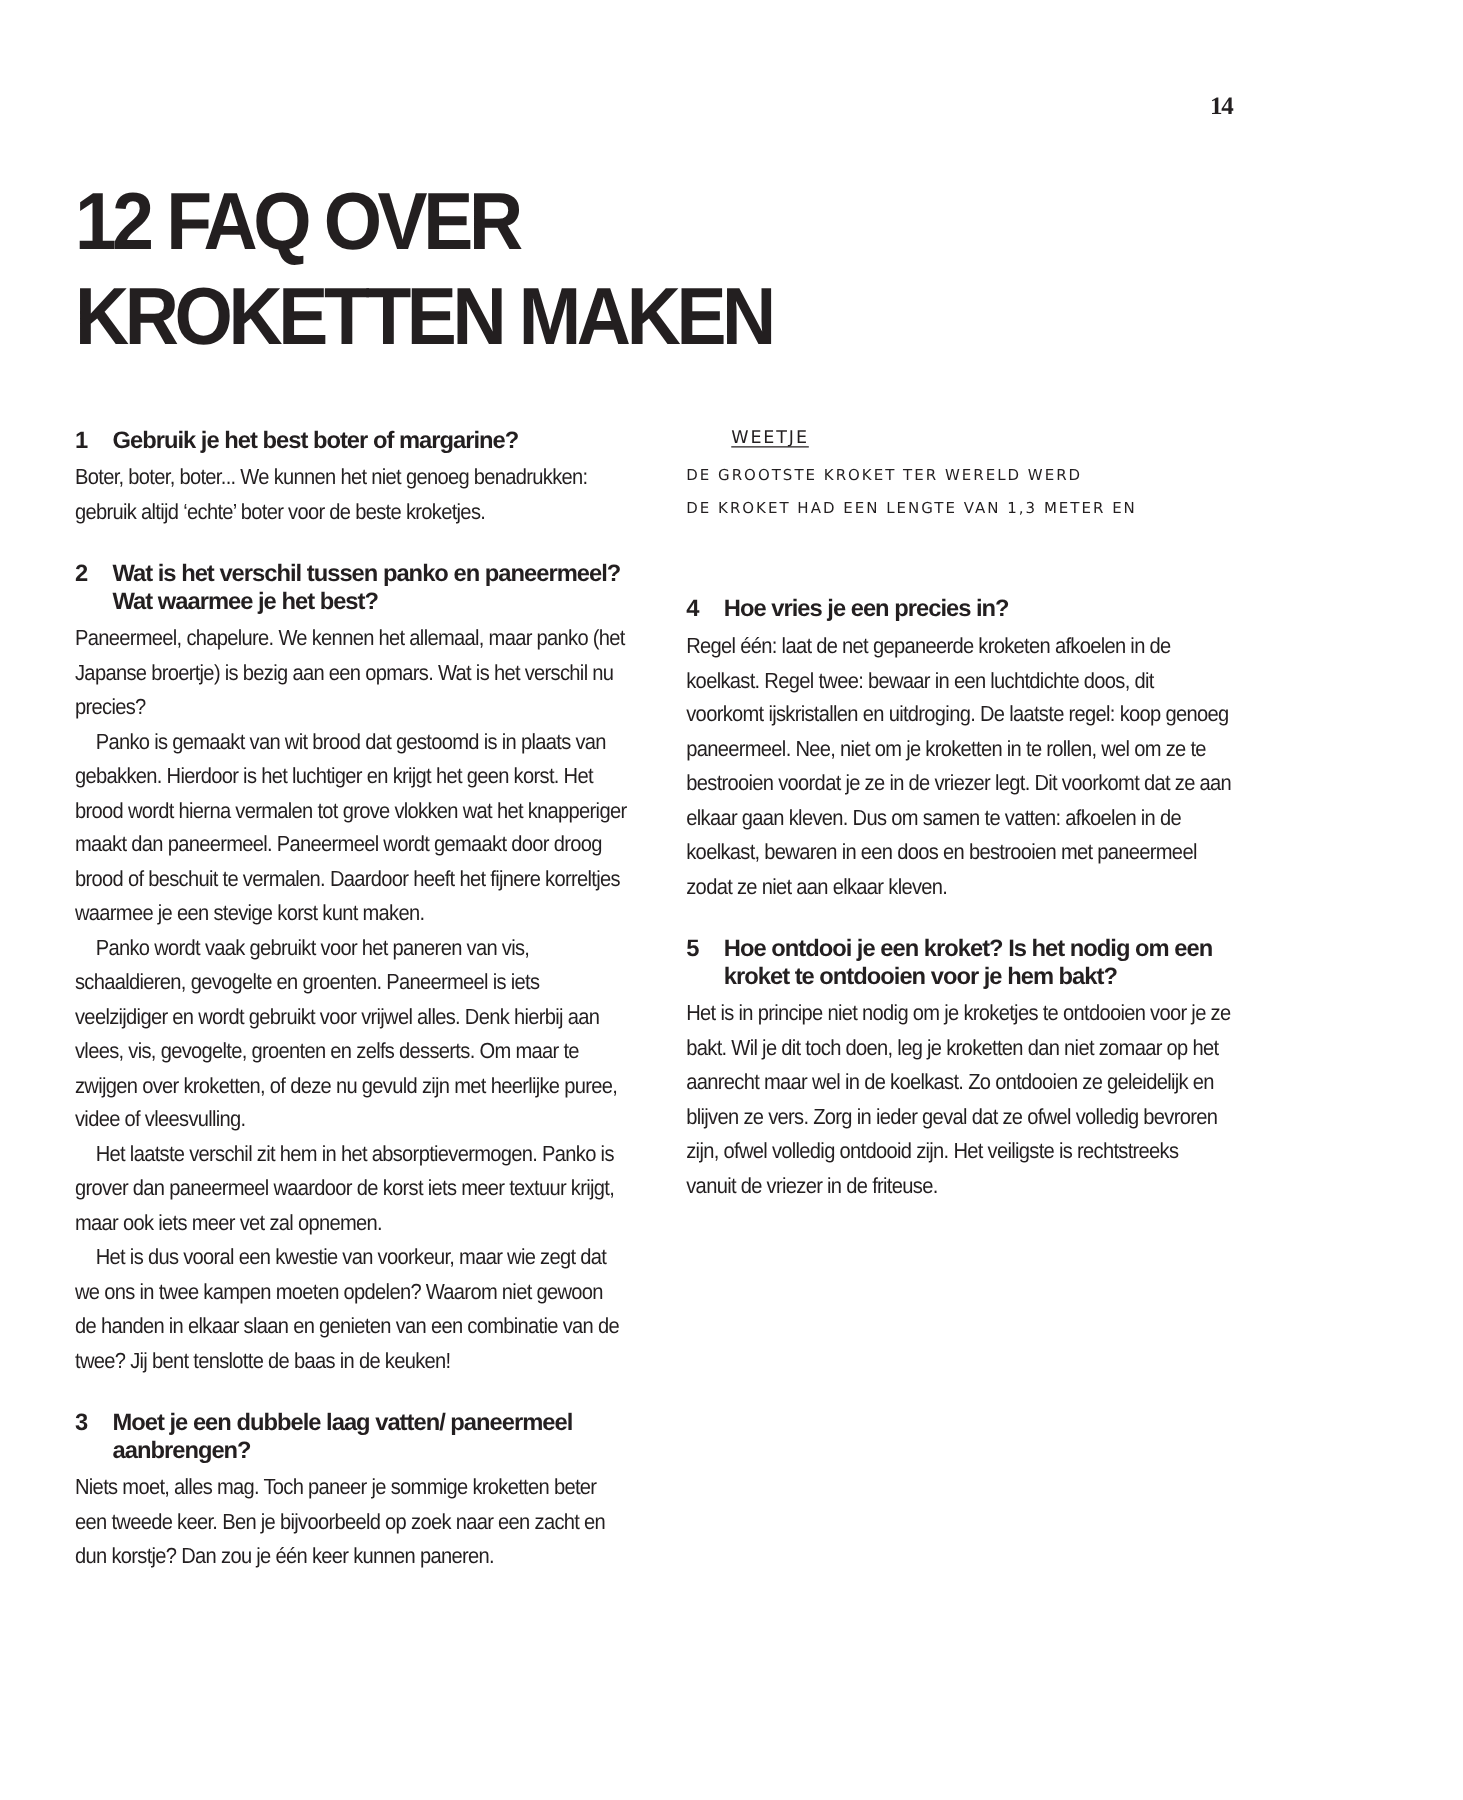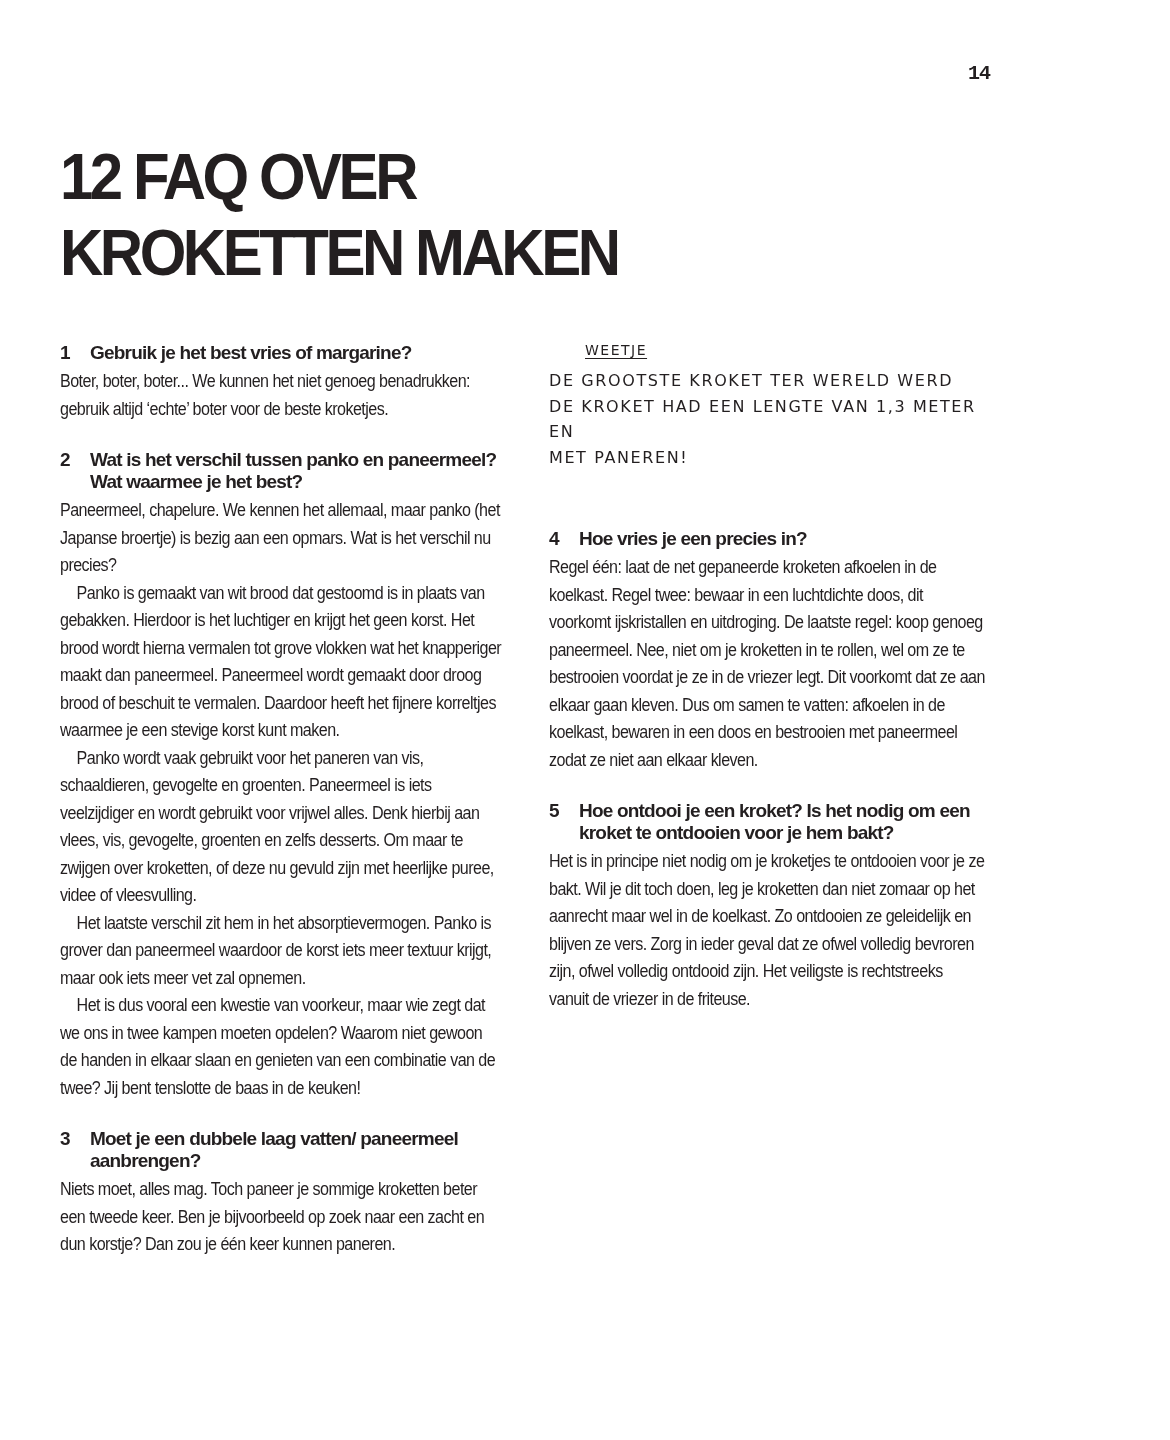--- a/index.html
+++ b/index.html
@@ -1,48 +1,48 @@
 <!DOCTYPE html>
 <html><head>
 <meta charset="utf-8">
 <style>
   html, body { margin:0; padding:0; background:#ffffff; }
   body { width:1170px; height:1440px; position:relative; overflow:hidden; color:#231f20; }
-  .page-number { position:absolute; left:968px; top:62px; font-family:Liberation Mono, monospace; font-weight:700; font-size:20px; letter-spacing:-1px; }
+  .page-number { position:absolute; left:968px; top:74px; font-family:Liberation Serif, serif; font-weight:700; font-size:20px; letter-spacing:-1px; }
   .title { position:absolute; left:60px; top:140px; margin:0; font-family:"Liberation Sans", sans-serif; font-weight:900; font-size:60px; line-height:70px; letter-spacing:-3.5px; transform:scaleY(1.08); transform-origin:top left; }
   .title span { display:block; }
   .col { position:absolute; top:342px; }
   .col-left { left:60px; width:445px; }
   .col-right { left:549px; width:440px; }
   .q { font-family:"Liberation Sans", sans-serif; font-weight:900; font-size:19px; line-height:22px; letter-spacing:-0.8px; display:flex; margin:0 0 4px 0; }
   .q .num { width:30px; flex:0 0 30px; }
   .q .txt { flex:1; }
   .p { font-family:"Liberation Sans", sans-serif; font-size:17.5px; line-height:27.5px; letter-spacing:-0.6px; margin:0; transform:scaleX(0.92); transform-origin:left; width:108%; }
   .p.indent { text-indent:18px; }
   .section { margin-bottom:26px; }
   .weetje { font-family:"DejaVu Sans", sans-serif; text-transform:uppercase; }
   .weetje-title { font-size:14px; letter-spacing:1.5px; text-decoration:underline; text-underline-offset:3px; margin-bottom:10px; font-weight:400;margin-left:36px; }
-  .weetje-text { font-size:16px; line-height:25.5px; letter-spacing:1.6px; margin:0; }
+  .weetje-text { font-size:12px; line-height:25.5px; letter-spacing:1.6px; margin:0; }
   .weetje-gap { height:58px; }
 </style>
 </head>
 <body>
 
 <div class="page-number">14</div>
 
 <h1 class="title">
   <span>12 FAQ OVER</span>
   <span>KROKETTEN MAKEN</span>
 </h1>
 
 <div class="col col-left">
   <div class="section">
     <div class="q">
         <span class="num">1</span>
-        <span class="txt">Gebruik je het best vries of margarine?</span>
+        <span class="txt">Gebruik je het best boter of margarine?</span>
       </div>
     <p class="p">Boter, boter, boter... We kunnen het niet genoeg benadrukken: gebruik altijd ‘echte’ boter voor de beste kroketjes.</p>
   </div>
 
   <div class="section">
     <div class="q">
         <span class="num">2</span>
         <span class="txt">Wat is het verschil tussen panko en paneermeel? Wat waarmee je het best?</span>
       </div>
     <p class="p">Paneermeel, chapelure. We kennen het allemaal, maar panko (het Japanse broertje) is bezig aan een opmars. Wat is het verschil nu precies?</p>
@@ -59,21 +59,20 @@
       </div>
     <p class="p">Niets moet, alles mag. Toch paneer je sommige kroketten beter een tweede keer. Ben je bijvoorbeeld op zoek naar een zacht en dun korstje? Dan zou je één keer kunnen paneren.</p>
   </div>
 </div>
 
 <div class="col col-right">
   <div class="weetje">
     <div class="weetje-title">Weetje</div>
     <p class="weetje-text">De grootste kroket ter wereld werd</p>
     <p class="weetje-text">De kroket had een lengte van 1,3 meter en</p>
-    <p class="weetje-text">met paneren!</p>
   </div>
   <div class="weetje-gap"></div>
 
 
   <div class="section">
     <div class="q">
         <span class="num">4</span>
         <span class="txt">Hoe vries je een precies in?</span>
       </div>
     <p class="p">Regel één: laat de net gepaneerde kroketen afkoelen in de koelkast. Regel twee: bewaar in een luchtdichte doos, dit voorkomt ijskristallen en uitdroging. De laatste regel: koop genoeg paneermeel. Nee, niet om je kroketten in te rollen, wel om ze te bestrooien voordat je ze in de vriezer legt. Dit voorkomt dat ze aan elkaar gaan kleven. Dus om samen te vatten: afkoelen in de koelkast, bewaren in een doos en bestrooien met paneermeel zodat ze niet aan elkaar kleven.</p>

